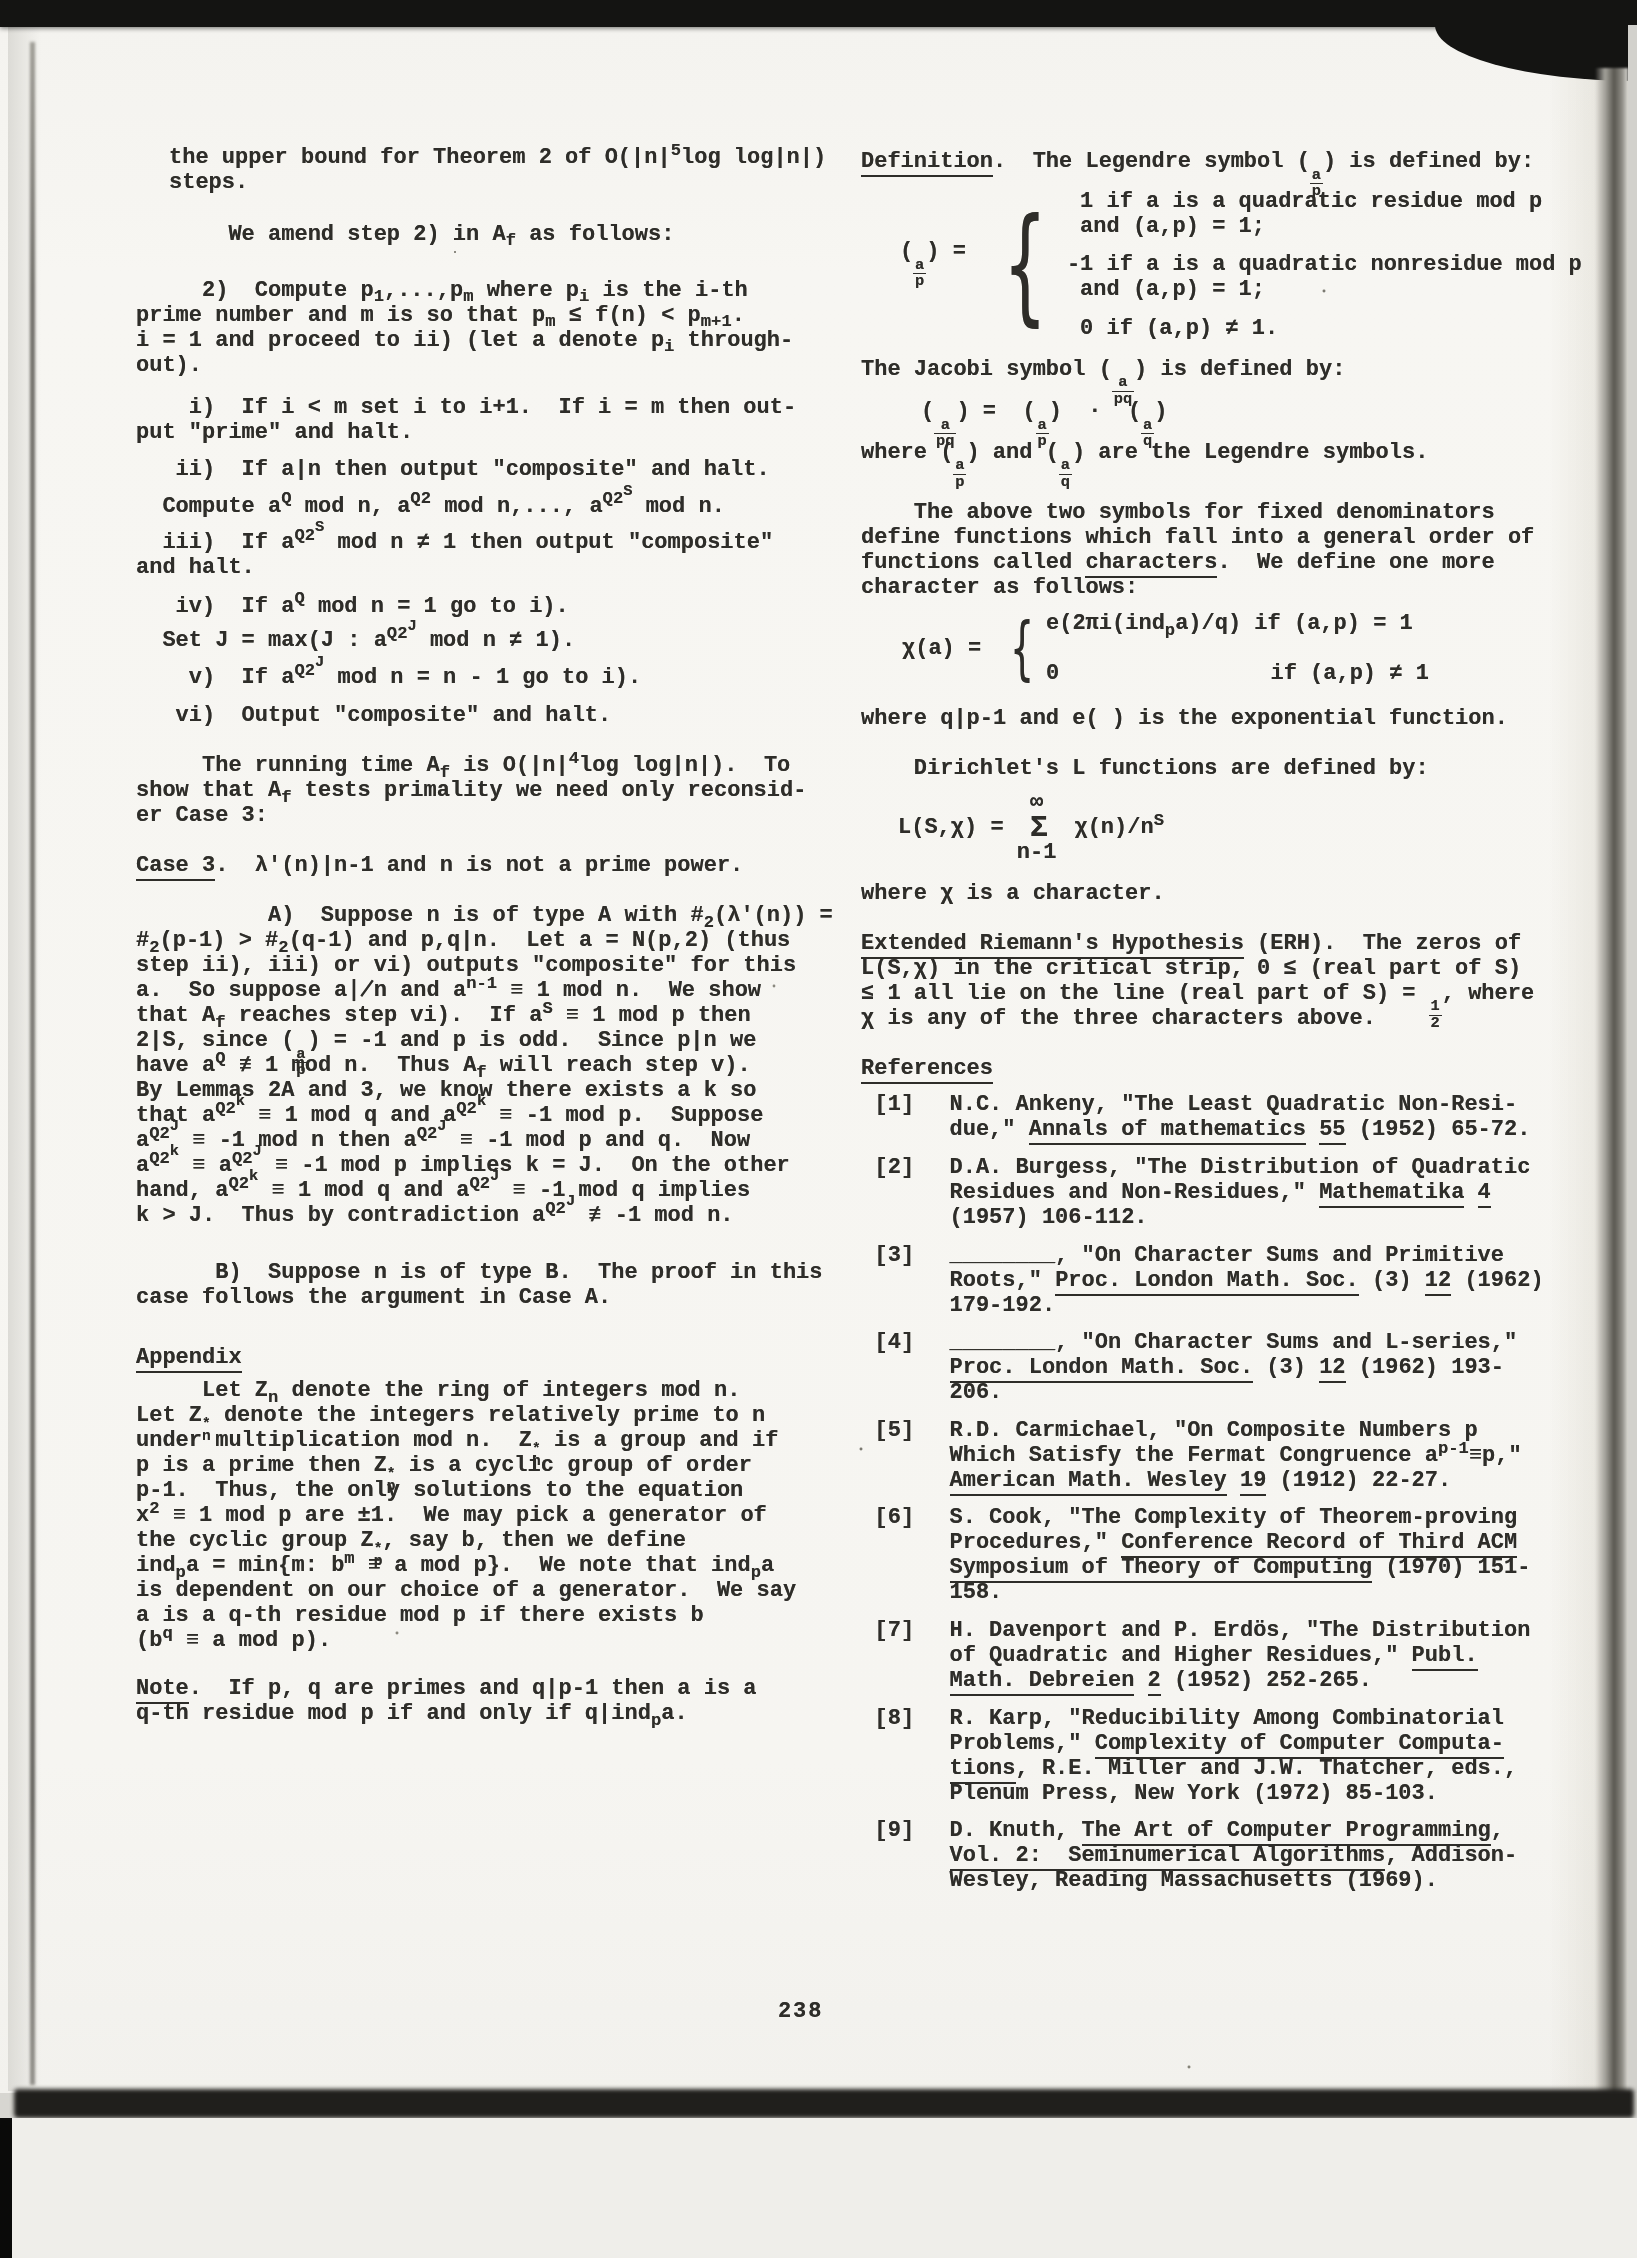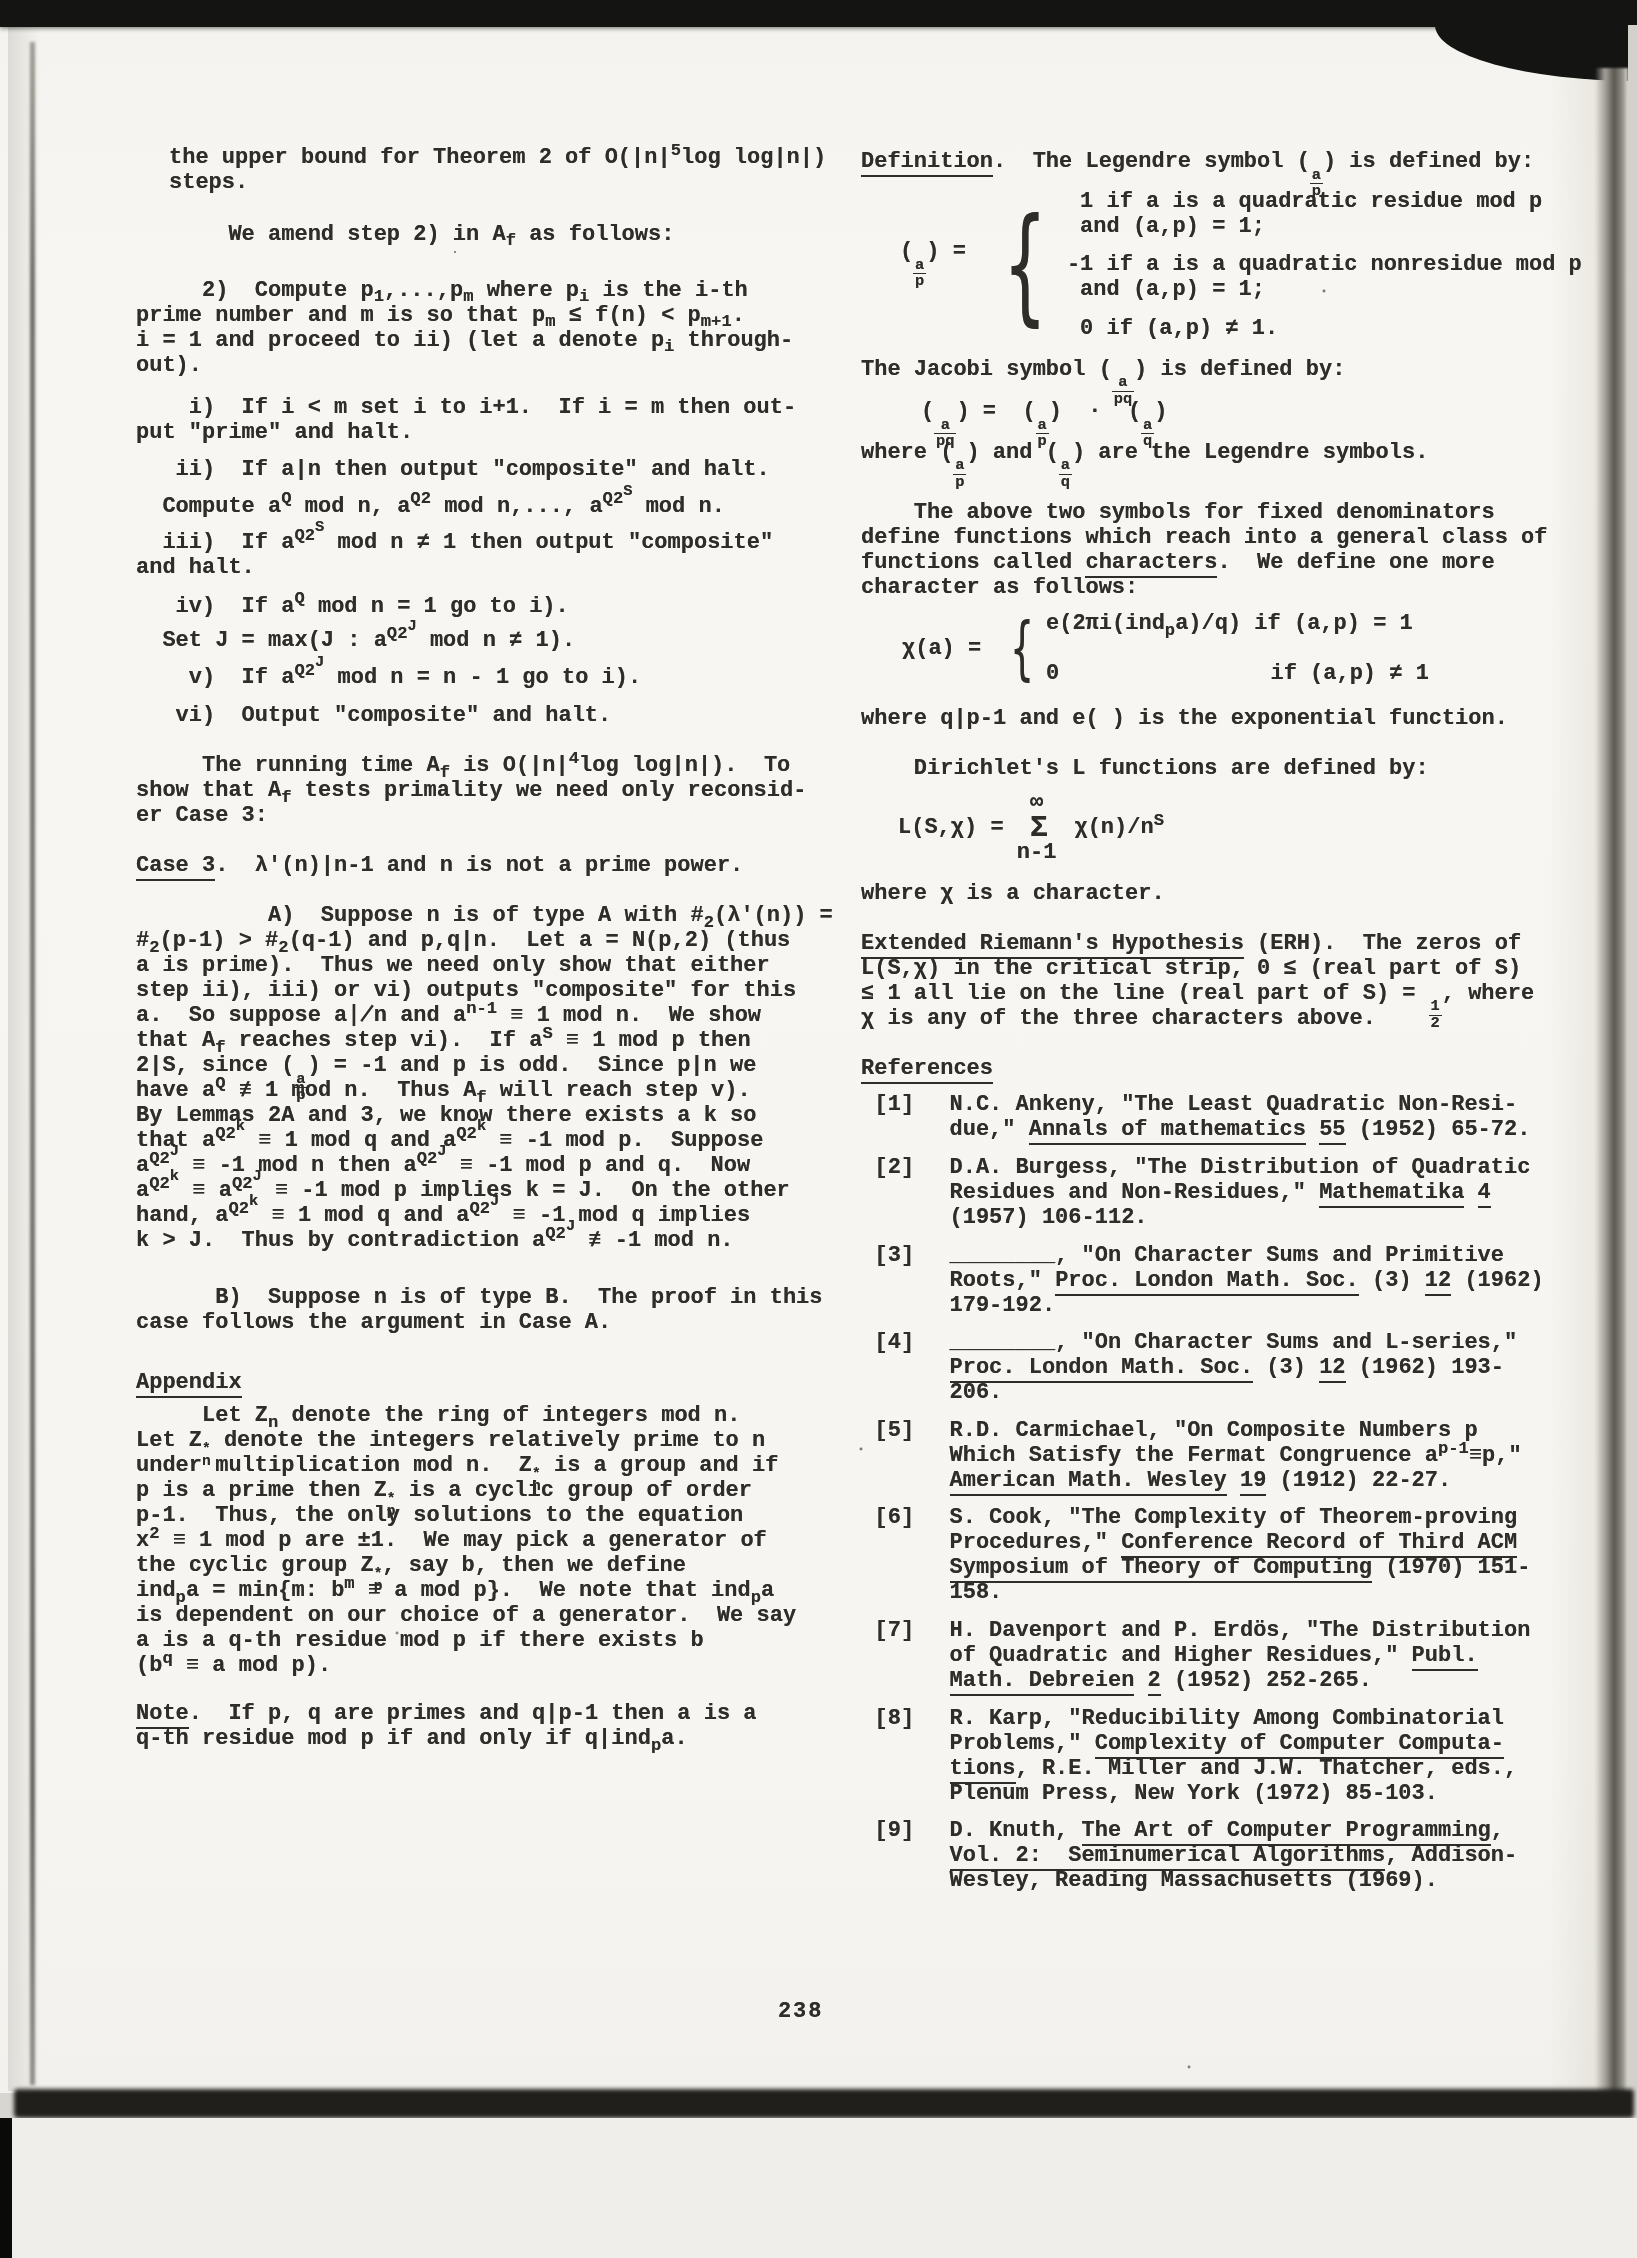--- a/index.html
+++ b/index.html
@@ -119,21 +119,20 @@
       <div class="ln">     The running time A<span class="sub">f</span> is O(|n|<span class="sup">4</span>log log|n|).  To</div>
       <div class="ln">show that A<span class="sub">f</span> tests primality we need only reconsid-</div>
       <div class="ln">er Case 3:</div>
     </div>
     <div class="block" style="margin-top: 25px;">
       <div class="ln"><span class="ul">Case 3</span>.  λ'(n)|n-1 and n is not a prime power.</div>
     </div>
     <div class="block" style="margin-top: 25px;">
       <div class="ln">          A)  Suppose n is of type A with #<span class="sub">2</span>(λ'(n)) =</div>
       <div class="ln">#<span class="sub">2</span>(p-1) &gt; #<span class="sub">2</span>(q-1) and p,q|n.  Let a = N(p,2) (thus</div>
-      <div class="ln">a is prime).  Thus we need only show that either</div>
       <div class="ln">step ii), iii) or vi) outputs "composite" for this</div>
       <div class="ln">a.  So suppose a∤n and a<span class="sup">n-1</span> ≡ 1 mod n.  We show</div>
       <div class="ln">that A<span class="sub">f</span> reaches step vi).  If a<span class="sup">S</span> ≡ 1 mod p then</div>
       <div class="ln">2|S, since (<span class="frac"><span class="fn">a</span><span class="fd">p</span></span>) = -1 and p is odd.  Since p|n we</div>
       <div class="ln">have a<span class="sup">Q</span> ≢ 1 mod n.  Thus A<span class="sub">f</span> will reach step v).</div>
       <div class="ln">By Lemmas 2A and 3, we know there exists a k so</div>
       <div class="ln">that a<span class="sup">Q2<span class="sup">k</span></span> ≡ 1 mod q and a<span class="sup">Q2<span class="sup">k</span></span> ≡ -1 mod p.  Suppose</div>
       <div class="ln">a<span class="sup">Q2<span class="sup">J</span></span> ≡ -1 mod n then a<span class="sup">Q2<span class="sup">J</span></span> ≡ -1 mod p and q.  Now</div>
       <div class="ln">a<span class="sup">Q2<span class="sup">k</span></span> ≡ a<span class="sup">Q2<span class="sup">J</span></span> ≡ -1 mod p implies k = J.  On the other</div>
       <div class="ln">hand, a<span class="sup">Q2<span class="sup">k</span></span> ≡ 1 mod q and a<span class="sup">Q2<span class="sup">J</span></span> ≡ -1 mod q implies</div>
@@ -189,21 +188,21 @@
       <div class="ln">The Jacobi symbol (<span class="frac"><span class="fn">a</span><span class="fd">pq</span></span>) is defined by:</div>
     </div>
     <div class="block" style="margin-top: 17.4px; padding-left: 60px;">
       <div class="ln">(<span class="frac"><span class="fn">a</span><span class="fd">pq</span></span>) =  (<span class="frac"><span class="fn">a</span><span class="fd">p</span></span>)  ·  (<span class="frac"><span class="fn">a</span><span class="fd">q</span></span>)</div>
     </div>
     <div class="block" style="margin-top: 15.4px;">
       <div class="ln">where (<span class="frac"><span class="fn">a</span><span class="fd">p</span></span>) and (<span class="frac"><span class="fn">a</span><span class="fd">q</span></span>) are the Legendre symbols.</div>
     </div>
     <div class="block" style="margin-top: 35px;">
       <div class="ln">    The above two symbols for fixed denominators</div>
-      <div class="ln">define functions which reach into a general class of</div>
+      <div class="ln">define functions which fall into a general order of</div>
       <div class="ln">functions called <span class="ul">characters</span>.  We define one more</div>
       <div class="ln">character as follows:</div>
     </div>
     <div class="block cases" style="margin-top: 7.7px; padding-left: 41px;">
       <span class="lhs">χ(a) = </span>
       <span class="brace" style="font-size: 69px; line-height: 83px; height: 83px;">{</span>
       <span class="groups" style="gap: 25px;">
         <span class="grp">
           <div class="ln">e(2πi(ind<span class="sub">p</span>a)/q) if (a,p) = 1</div>
         </span>

